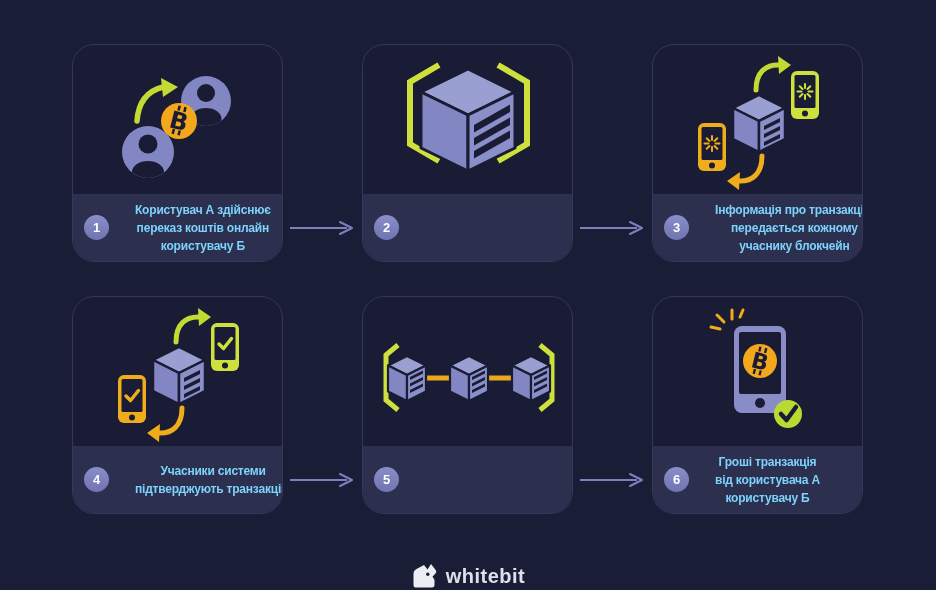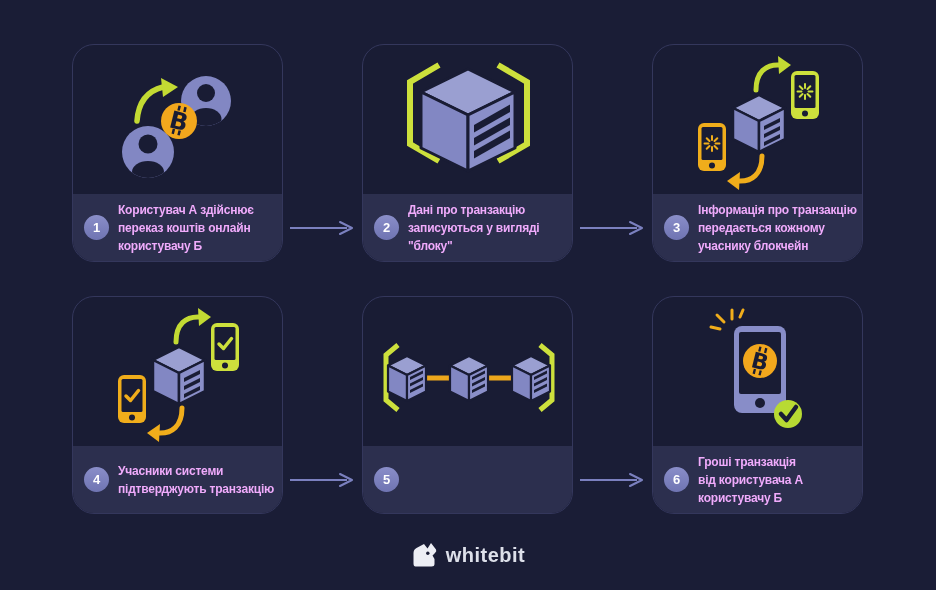--- a/index.html
+++ b/index.html
@@ -7,24 +7,24 @@
          font-family:"Liberation Sans",sans-serif;}
   .card{position:absolute;width:211px;height:218px;border:1px solid #34375c;border-radius:22px;
         background:#191c34;overflow:hidden;box-sizing:border-box;}
   .icon-area{position:absolute;left:0;top:0;width:211px;height:150px;}
   .icon-area svg{position:absolute;left:0;top:0;width:211px;height:150px;}
   .strip{position:absolute;left:0;bottom:0;width:211px;height:67px;background:#2c2f4e;
          display:flex;align-items:center;box-sizing:border-box;padding-left:11px;}
   .num{width:25px;height:25px;border-radius:50%;background:linear-gradient(180deg,#8a8ec9,#6f74b2);
        color:#fff;font-size:13px;font-weight:bold;display:flex;align-items:center;justify-content:center;
        flex-shrink:0;}
-  .txt{margin-left:9px;color:#f0abfc;font-size:12px;font-weight:bold;line-height:18px;
-       letter-spacing:-0.2px;white-space:pre;}
+  .txt{margin-left:26px;color:#7dd3fc;font-size:12px;font-weight:bold;line-height:18px;
+       letter-spacing:-0.2px;white-space:pre;text-align:center;}
   .flow-arrow{position:absolute;width:66px;height:16px;}
-  .footer{position:absolute;left:0;top:541px;width:936px;display:flex;align-items:center;
+  .footer{position:absolute;left:0;top:562px;width:936px;display:flex;align-items:center;
           justify-content:center;gap:8px;}
   .logo-text{color:#dde0ea;font-size:20px;font-weight:bold;letter-spacing:0.5px;}
 </style>
 </head>
 <body>
 
 <div class="stage">
 
   <div class="card" style="left:72px;top:44px;">
     <div class="icon-area">
@@ -79,23 +79,20 @@
         </g>
         <g fill="#191c34">
           <polygon points="111,80 147,59.5 147,67 111,87.5"></polygon>
           <polygon points="111,93 147,72.5 147,80 111,100.5"></polygon>
           <polygon points="111,106 147,85.5 147,93 111,113.5"></polygon>
         </g>
       </svg>
     </div>
     <div class="strip">
       <div class="num">2</div>
-      <div class="txt">Дані про транзакцію
-записуються у вигляді
-"блоку"</div>
     </div>
   </div>
 
   <div class="card" style="left:652px;top:44px;">
     <div class="icon-area">
       <svg viewBox="0 0 211 150">
         <path d="M103,45 C103,27 113,19 127,20" fill="none" stroke="#c3da33" stroke-width="5" stroke-linecap="round"></path>
         <polygon points="125,11 138,20 126,29" fill="#c3da33"></polygon>
         <path d="M109,111 C109,129 99,137 85,136" fill="none" stroke="#f0ad1b" stroke-width="5" stroke-linecap="round"></path>
         <polygon points="87,127 74,136 86,145" fill="#f0ad1b"></polygon>

